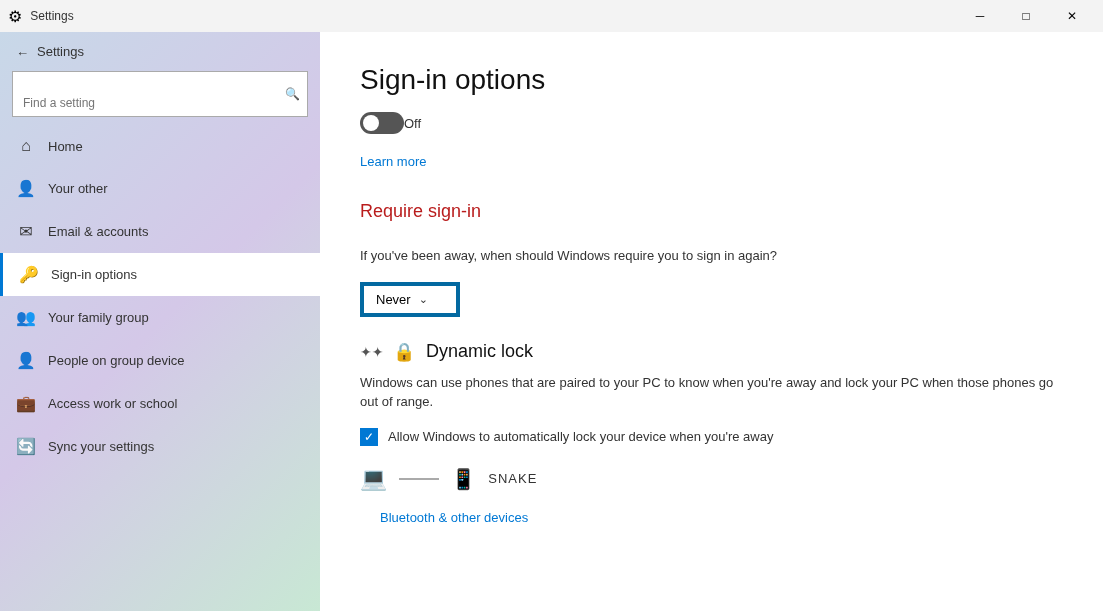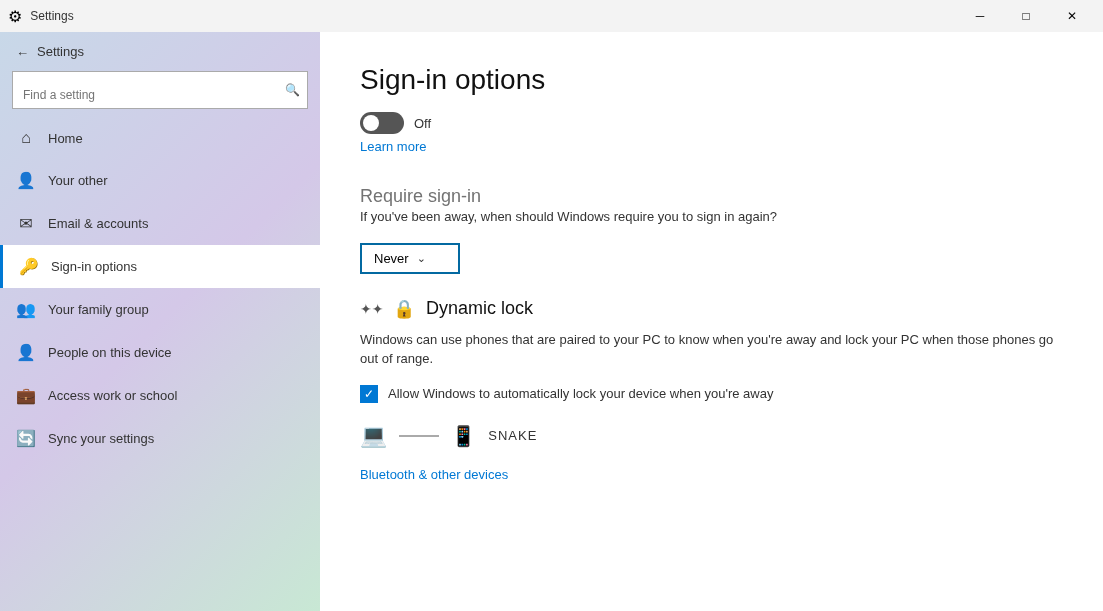--- a/index.html
+++ b/index.html
@@ -29,21 +29,21 @@
     }
     .sidebar-back {
       display: flex; align-items: center; gap: 8px; padding: 12px 16px;
       cursor: pointer; background: transparent; border: none; font-size: 13px; color: #333;
     }
     .sidebar-app-title { font-size: 13px; font-weight: 400; color: #333; }
     .sidebar-search {
       margin: 0 12px 8px; position: relative;
     }
     .sidebar-search input {
-      width: 100%; padding: 16px 32px 6px 10px; border: 1px solid #aaa;
+      width: 100%; padding: 24px 32px 6px 10px; border: 1px solid #aaa;
       background: white; font-size: 12px; outline: none;
     }
     .sidebar-search-icon {
       position: absolute; right: 8px; top: 50%; transform: translateY(-50%);
       font-size: 12px; color: #555;
     }
     .sidebar-section-label {
       padding: 8px 16px 4px; font-size: 12px; font-weight: 600; color: #333;
     }
     .sidebar-item {
@@ -57,40 +57,40 @@
     .sidebar-item .icon { font-size: 16px; width: 20px; text-align: center; flex-shrink: 0; }
 
     
     .content {
       flex: 1; background: white; overflow-y: auto; padding: 32px 40px;
     }
     .content-title { font-size: 28px; font-weight: 300; color: #111; margin-bottom: 16px; }
     .section-subtitle { font-size: 13px; color: #555; margin-bottom: 8px; }
 
     
-    .toggle-row { display: flex; align-items: center; gap: 10px; margin-bottom: 3px; }
+    .toggle-row { display: flex; align-items: center; gap: 0; margin-bottom: 18px; }
     .toggle {
       width: 44px; height: 22px; background: #555; border-radius: 11px;
       position: relative; cursor: pointer; flex-shrink: 0;
     }
     .toggle::after {
       content: ''; position: absolute; width: 16px; height: 16px; background: white;
       border-radius: 50%; top: 3px; left: 3px; transition: left 0.2s;
     }
     .toggle-label { font-size: 13px; color: #333; }
 
     .learn-more { font-size: 13px; color: #0078d4; cursor: pointer; text-decoration: none; margin-bottom: 24px; display: inline-block; }
 
-    .section-heading { font-size: 18px; font-weight: 400; color: #737373; margin-bottom: 0; margin-top: 8px; }
+    .section-heading { font-size: 18px; font-weight: 400; color: #b91c1c; margin-bottom: 24px; margin-top: 8px; }
     .section-desc { font-size: 13px; color: #333; margin-bottom: 16px; line-height: 1.5; }
 
     
     .dropdown-select {
       display: inline-flex; align-items: center; gap: 8px;
-      border: 2px solid #0369a1; padding: 6px 12px; cursor: pointer;
+      border: 4px solid #0369a1; padding: 6px 12px; cursor: pointer;
       font-size: 13px; background: white; min-width: 100px;
     }
     .dropdown-chevron { font-size: 11px; color: #333; }
 
     
     .dynamic-lock-header { display: flex; align-items: center; gap: 10px; margin-bottom: 10px; margin-top: 24px; }
     .dynamic-lock-icon { font-size: 18px; color: #333; }
     .dynamic-lock-title { font-size: 18px; font-weight: 400; color: #111; }
     .dynamic-lock-stars { font-size: 14px; color: #555; }
 
@@ -103,21 +103,21 @@
     .checkbox-check { color: white; font-size: 12px; }
     .checkbox-label { font-size: 13px; color: #333; }
 
     
     .device-pair-row { display: flex; align-items: center; gap: 12px; margin-bottom: 16px; }
     .device-laptop { font-size: 22px; color: #333; }
     .device-line { width: 40px; height: 2px; background: #aaa; }
     .device-phone { font-size: 20px; color: #333; }
     .device-name { font-size: 13px; font-weight: 400; color: #333; letter-spacing: 1px; }
 
-    .bluetooth-link { font-size: 13px; color: #0078d4; cursor: pointer; text-decoration: none; }
+    .bluetooth-link { font-size: 13px; color: #0078d4; cursor: pointer; text-decoration: none; margin-left: 20px; }
 
     
     ::-webkit-scrollbar { width: 6px; }
     ::-webkit-scrollbar-track { background: #f0f0f0; }
     ::-webkit-scrollbar-thumb { background: #c0c0c0; border-radius: 3px; }
   </style>
 </head>
 <body>
 
 <div class="title-bar">
@@ -166,21 +166,21 @@
       <span>Sign-in options</span>
     </button>
 
     <button class="sidebar-item">
       <span class="icon">👥</span>
       <span>Your family group</span>
     </button>
 
     <button class="sidebar-item">
       <span class="icon">👤</span>
-      <span>People on this device</span>
+      <span>People on group device</span>
     </button>
 
     <button class="sidebar-item">
       <span class="icon">💼</span>
       <span>Access work or school</span>
     </button>
 
     <button class="sidebar-item">
       <span class="icon">🔄</span>
       <span>Sync your settings</span>

